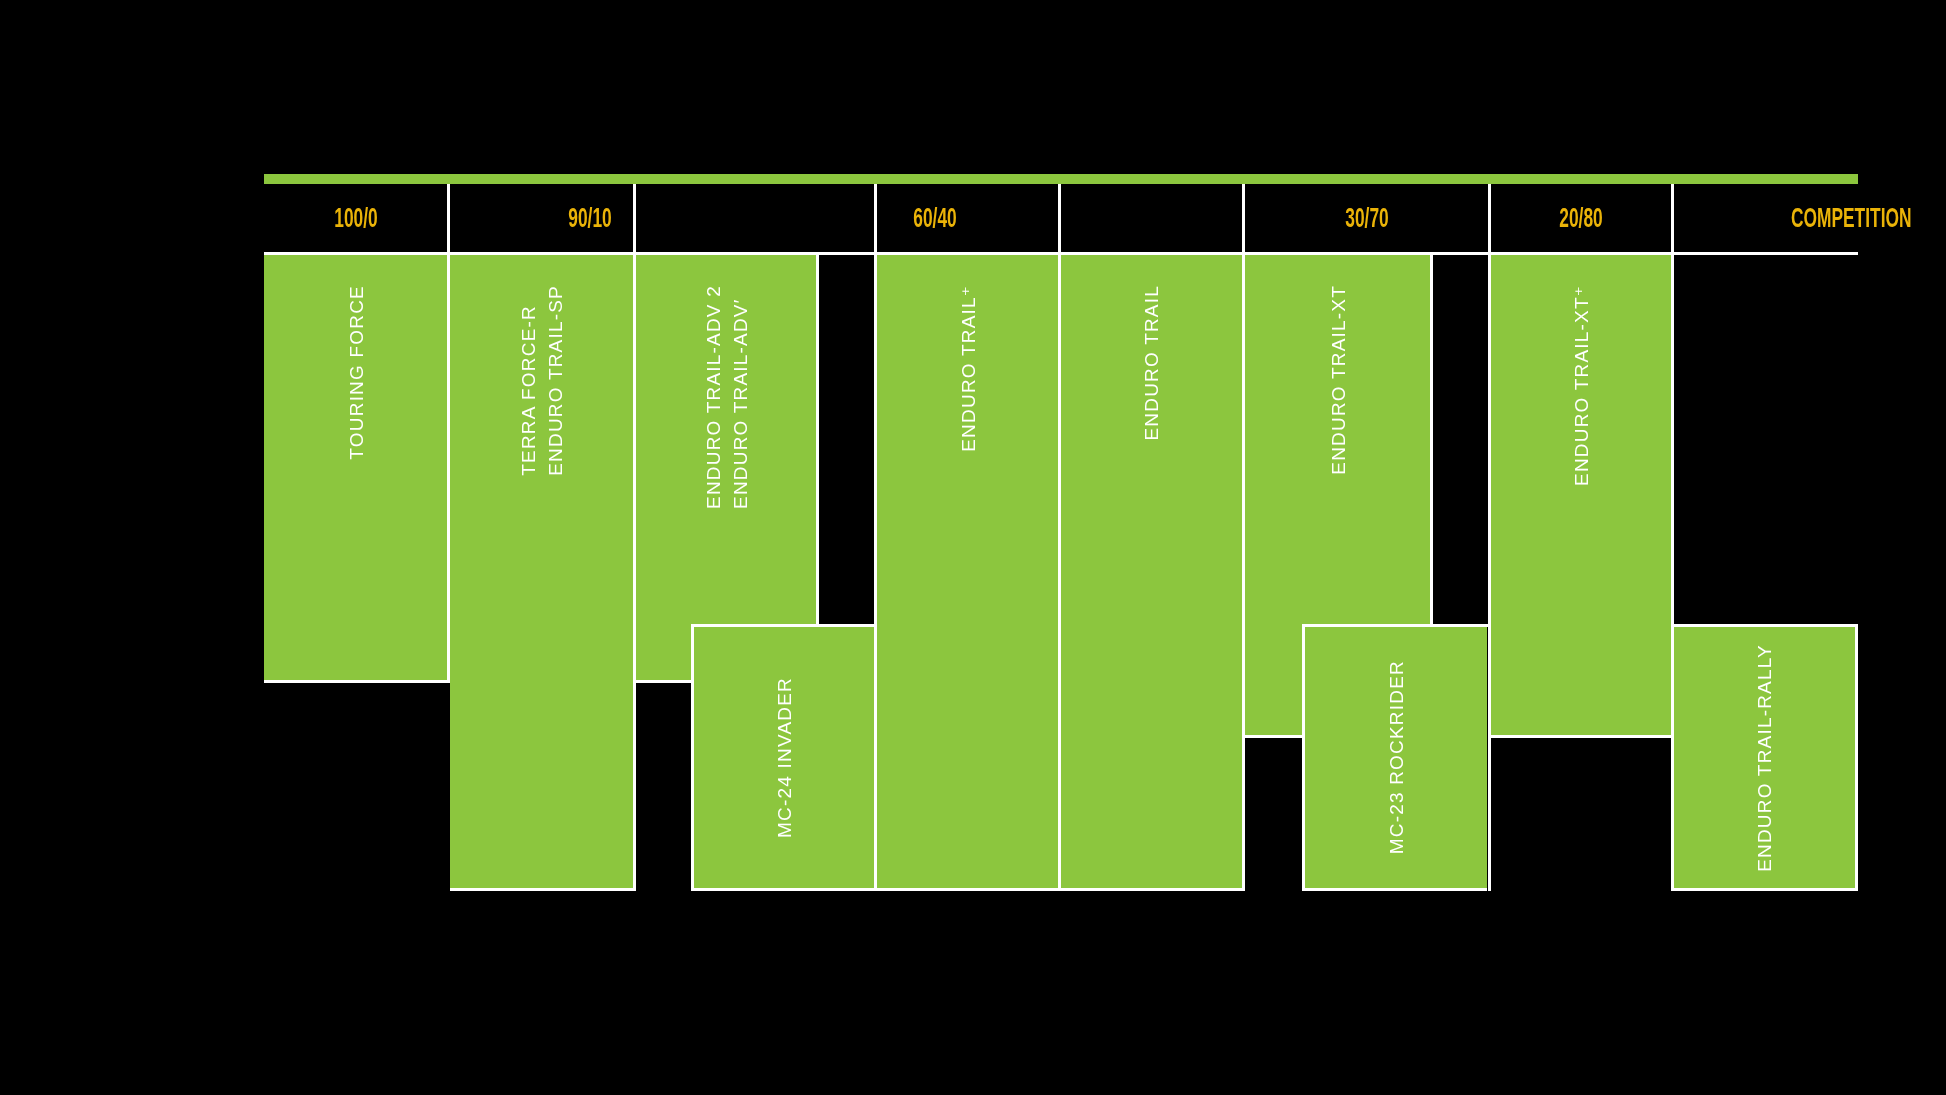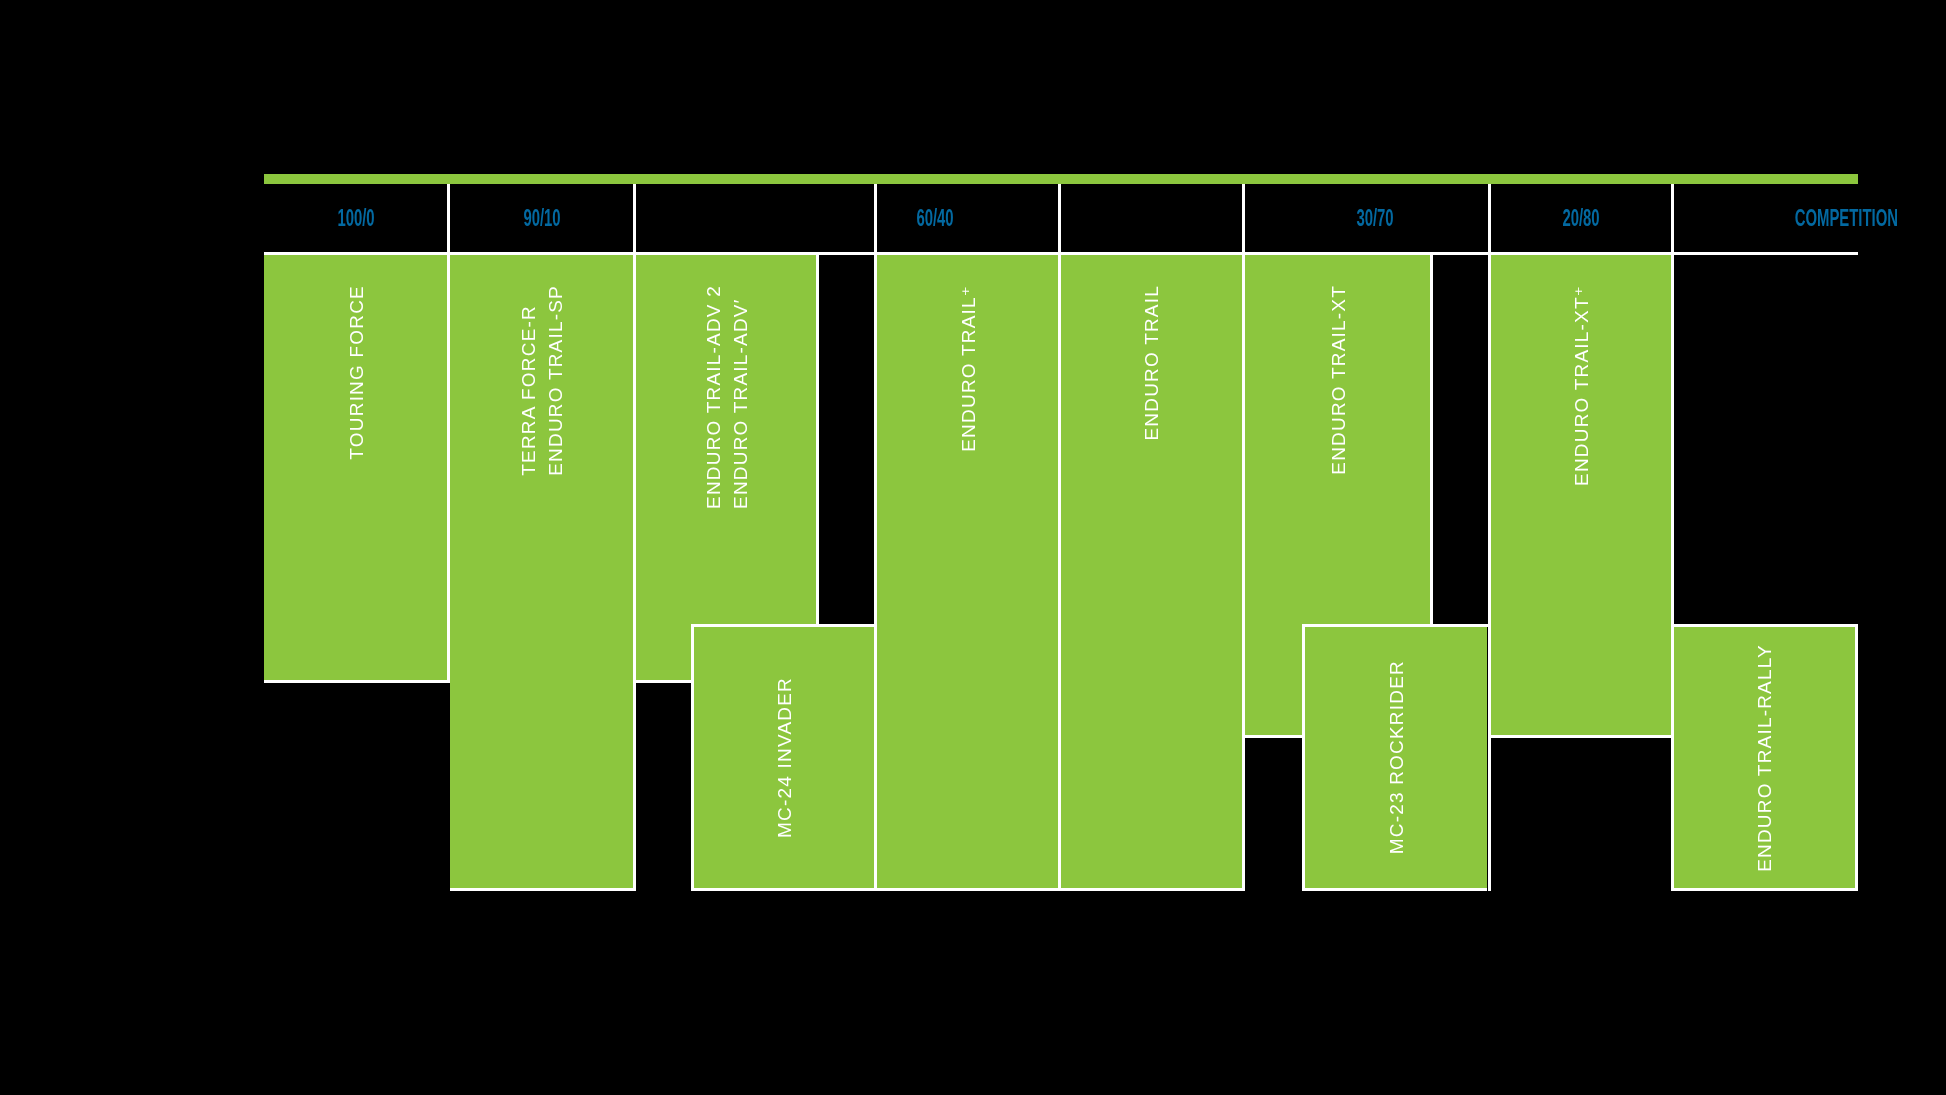--- a/index.html
+++ b/index.html
@@ -3,21 +3,21 @@
 <meta charset="utf-8">
 <style>
   html,body{margin:0;padding:0;background:#000;}
   #canvas{
     position:relative;width:1946px;height:1095px;background:#000;overflow:hidden;
     font-family:"Liberation Sans","DejaVu Sans",sans-serif;
   }
   .topbar{position:absolute;left:264px;top:174px;width:1594px;height:10px;background:#8CC63E;}
   .hcell{
     position:absolute;top:184px;height:68px;line-height:68px;text-align:center;
-    color:#0369a1;font-weight:bold;font-size:24px;white-space:nowrap;
+    color:#eab308;font-weight:bold;font-size:28px;white-space:nowrap;
   }
   .hcell span{display:inline-block;transform:scale(0.62,1.02);transform-origin:center;}
   .block{position:absolute;background:#8CC63E;display:flex;justify-content:center;align-items:flex-start;}
   .block.center{align-items:center;}
   .vlabel{
     writing-mode:vertical-rl;transform:rotate(180deg);
     color:#fff;font-size:19px;letter-spacing:1.2px;white-space:nowrap;
   }
   .block:not(.center) .vlabel{margin-top:30px;}
   .vlabel span{display:block;line-height:27px;}
@@ -29,23 +29,23 @@
   .b-adv-strip    {left:636px; top:255px; width:56px;  height:425px;}
   .b-mc24         {left:694px; top:627px; width:181px; height:261px;}
   .b-trail-plus   {left:877px; top:255px; width:182px; height:633px;}
   .b-trail        {left:1061px;top:255px; width:181px; height:633px;}
   .b-xt-main      {left:1245px;top:255px; width:186px; height:372px;}
   .b-xt-strip     {left:1245px;top:255px; width:58px;  height:480px;}
   .b-mc23         {left:1305px;top:627px; width:182px; height:261px;}
   .b-xt-plus      {left:1491px;top:255px; width:180px; height:480px;}
   .b-rally        {left:1674px;top:627px; width:181px; height:261px;}
   
-  .c1{left:264px;width:184px;} .c2{left:450px;width:184px;}
+  .c1{left:264px;width:184px;} .c2{left:450px;width:184px;padding-left:48px;}
   .c3{left:636px;width:239px;margin-top:48px;} .c4{left:844px;width:182px;}
-  .c5{left:1061px;width:181px;}.c6{left:1245px;width:244px;padding-left:8px;}
+  .c5{left:1061px;width:181px;}.c6{left:1245px;width:244px;}
   .c7{left:1491px;width:180px;}.c8{left:1754px;width:184px;}
 </style>
 </head>
 <body>
 
 <div id="canvas">
 
   <div class="topbar"></div>
 
   <div class="hcell c1"><span>100/0</span></div>

